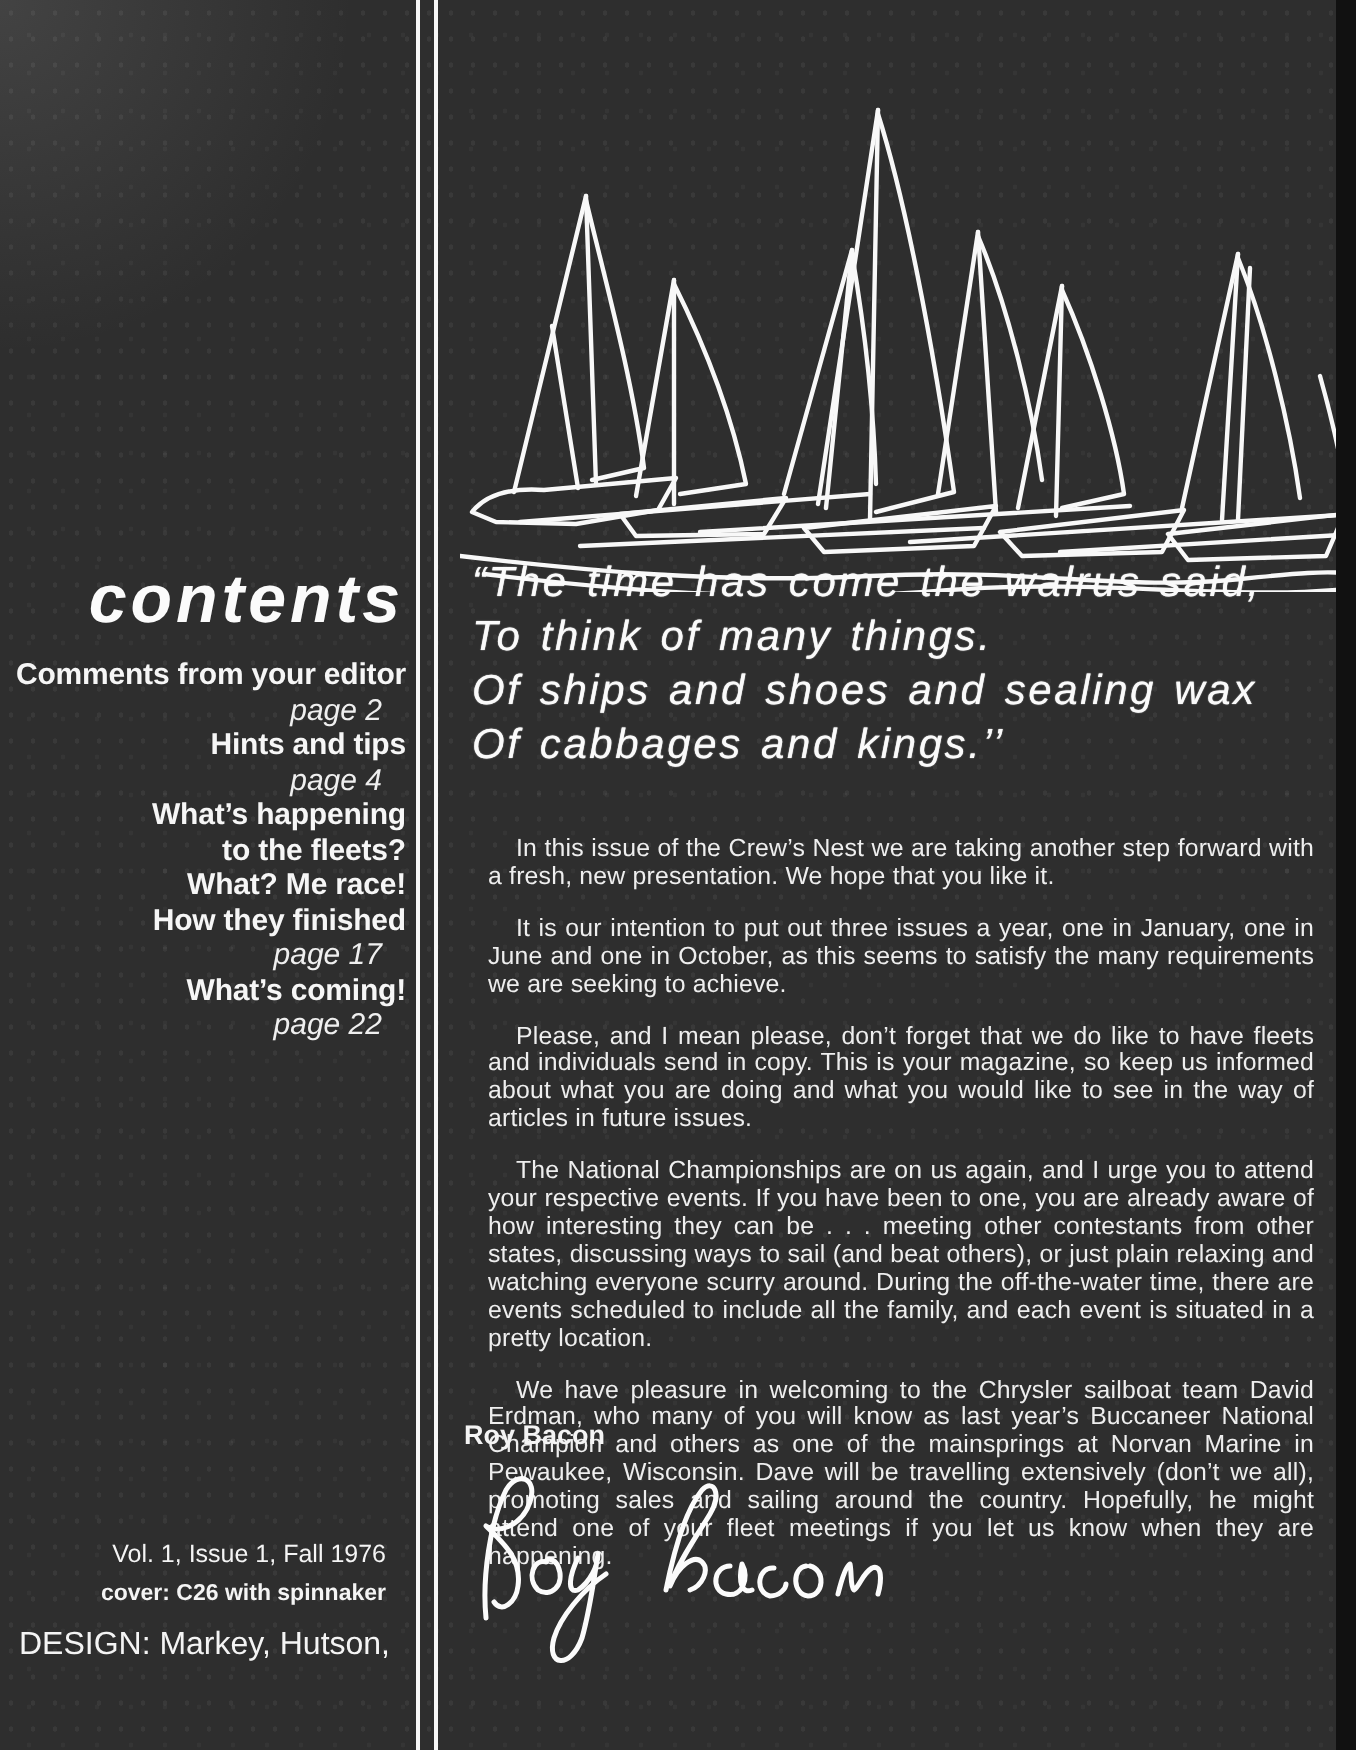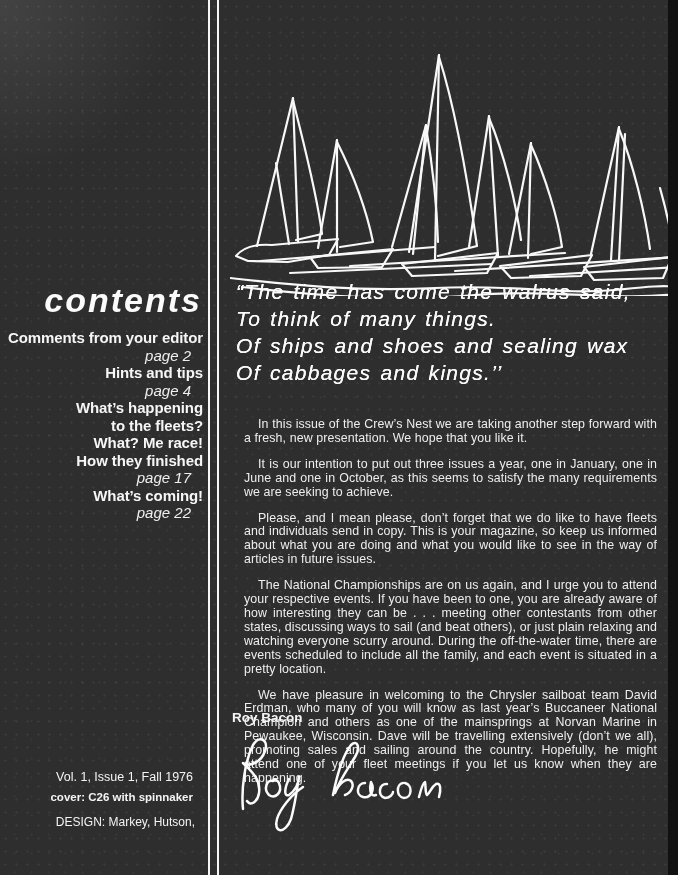--- a/index.html
+++ b/index.html
@@ -28,21 +28,21 @@
   .contents-heading{
     position:absolute;top:284px;left:0;right:4px;
     font-style:italic;font-weight:bold;font-size:34px;line-height:32px;
     letter-spacing:2px;color:#fbfbfb;
   }
   .toc{position:absolute;top:329px;left:0;right:3px;font-size:15px;line-height:17.5px;}
   .toc-title{font-weight:bold;letter-spacing:-0.1px;color:#f6f6f6;}
   .toc-page{font-style:italic;font-weight:normal;padding-right:12px;color:#efefef;}
   .pub-info{position:absolute;top:751px;left:4px;right:13px;font-size:12.5px;line-height:20px;margin-top:16px;}
   .cover-line{font-weight:bold;font-size:11.5px;}
-  .design-credit{position:absolute;top:814px;left:0;right:11px;font-size:12px;line-height:17px;}
+  .design-credit{position:absolute;top:814px;left:0;right:11px;font-size:16px;line-height:17px;}
   
   .illustration{position:absolute;left:230px;top:26px;width:448px;height:270px;}
   .illustration svg{display:block;width:100%;height:100%;}
   .quote{
     position:absolute;left:236px;top:278px;width:438px;
     font-style:italic;font-size:21px;line-height:27px;letter-spacing:1.3px;
     word-spacing:2px;color:#fafafa;text-shadow:0 0 0.6px #fff;
     white-space:nowrap;
   }
   .body-text{

